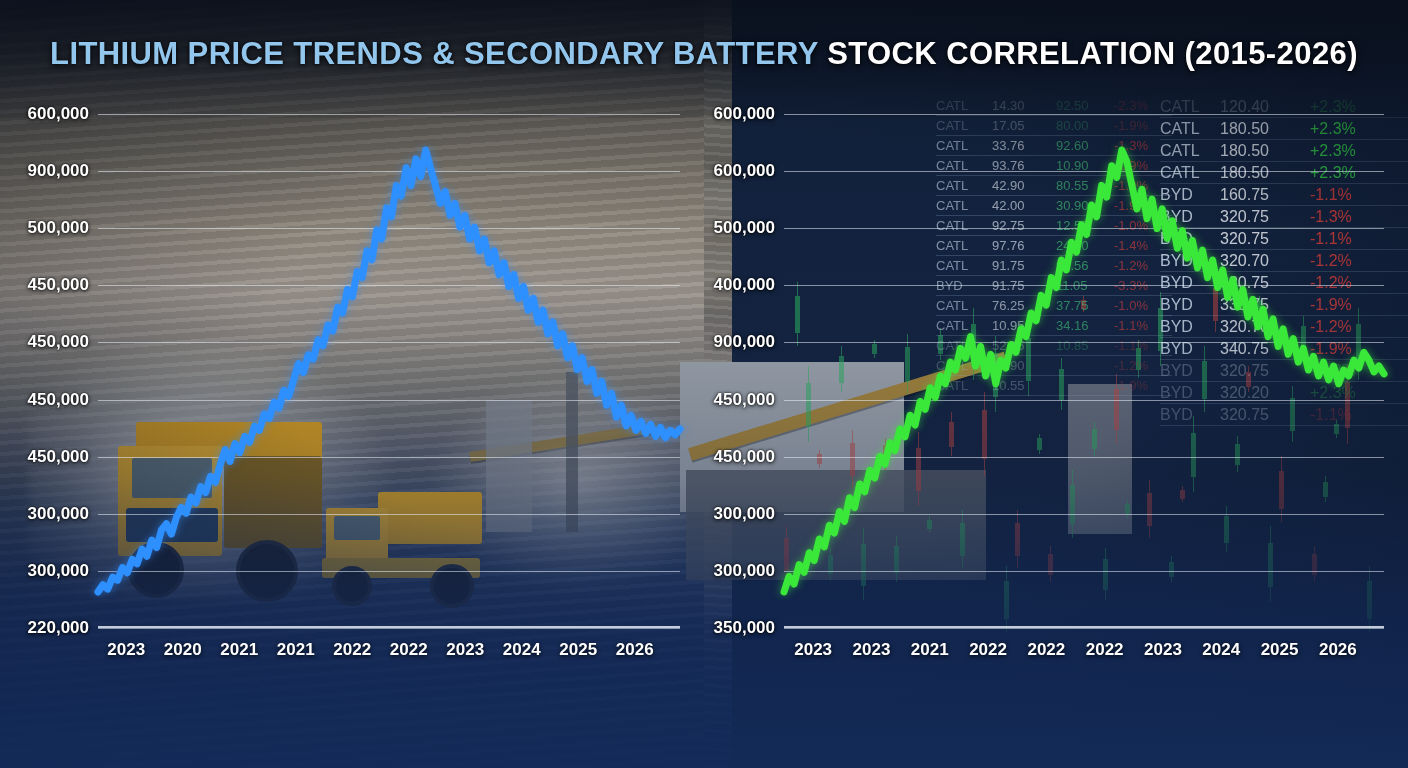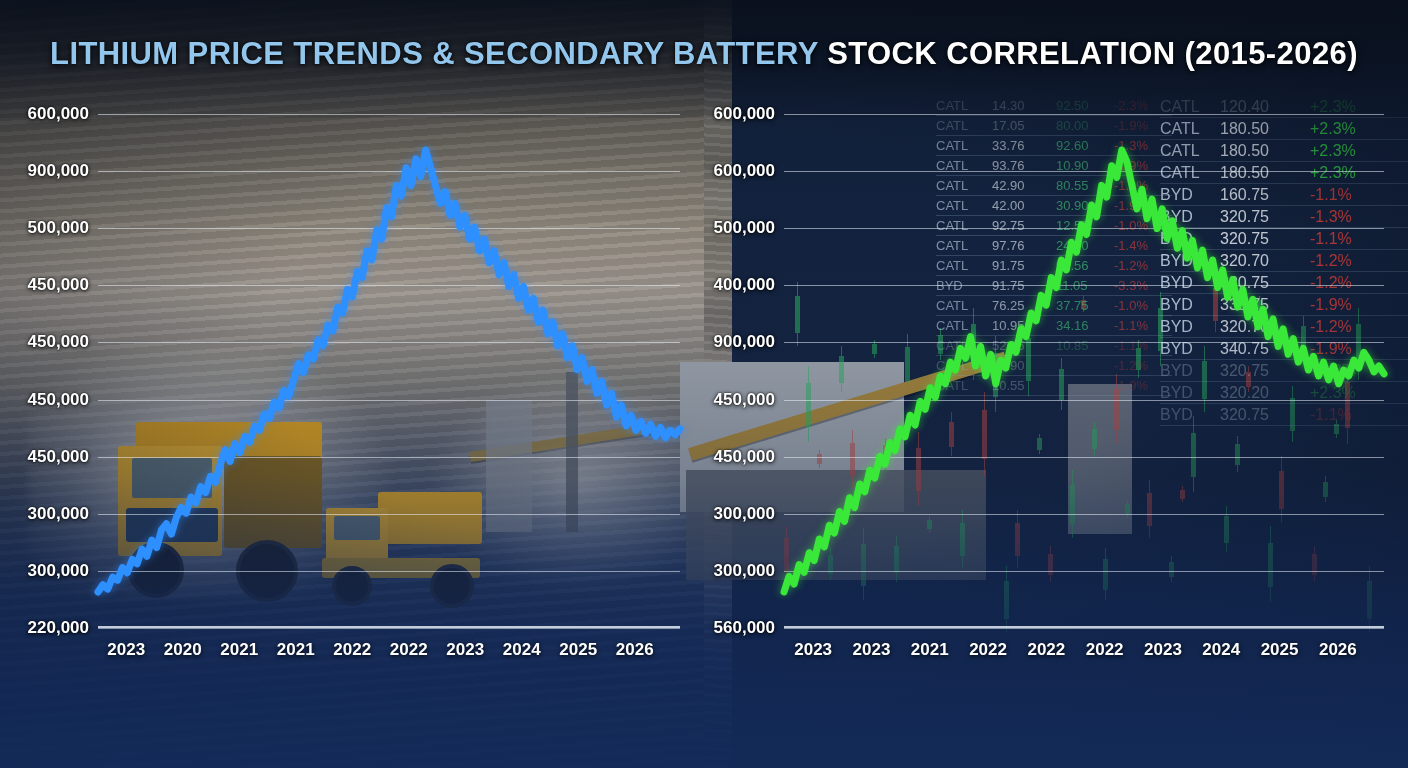--- a/index.html
+++ b/index.html
@@ -611,21 +611,21 @@
           <div class="ylab" style="top: 44.4444%;">900,000</div>
           <div class="gridline" style="top: 55.5556%;"></div>
           <div class="ylab" style="top: 55.5556%;">450,000</div>
           <div class="gridline" style="top: 66.6667%;"></div>
           <div class="ylab" style="top: 66.6667%;">450,000</div>
           <div class="gridline" style="top: 77.7778%;"></div>
           <div class="ylab" style="top: 77.7778%;">300,000</div>
           <div class="gridline" style="top: 88.8889%;"></div>
           <div class="ylab" style="top: 88.8889%;">300,000</div>
           <div class="gridline" style="top: 100%;"></div>
-          <div class="ylab" style="top: 100%;">560,000</div>
+          <div class="ylab" style="top: 100%;">350,000</div>
         </div>
       <svg class="series" viewBox="0 0 1000 1000" preserveAspectRatio="none">
         <polyline class="line-path" fill="none" stroke="#3ae83a" stroke-width="7" stroke-linejoin="round" stroke-linecap="round" vector-effect="non-scaling-stroke" points="0.0,930.0 8.4,899.4 16.8,914.7 25.2,876.5 33.6,891.8 42.0,853.6 50.4,868.8 58.8,826.8 67.2,842.1 75.6,800.0 84.0,815.3 92.4,773.3 100.8,792.4 109.2,746.5 117.6,765.6 126.1,719.8 134.5,735.1 142.9,693.0 151.3,708.3 159.7,666.3 168.1,681.6 176.5,639.5 184.9,654.8 193.3,612.8 201.7,628.0 210.1,586.0 218.5,605.1 226.9,559.2 235.3,574.5 243.7,532.5 252.1,551.6 260.5,509.6 268.9,524.8 277.3,482.8 285.7,498.1 294.1,456.0 302.5,475.2 310.9,433.1 319.3,490.4 327.7,452.2 336.1,509.6 344.5,467.5 352.9,524.8 361.3,479.0 369.7,494.3 378.2,448.4 386.6,463.7 395.0,417.8 403.4,433.1 411.8,387.2 420.2,402.5 428.6,352.8 437.0,372.0 445.4,318.4 453.8,337.6 462.2,284.0 470.6,303.2 479.0,249.6 487.4,268.8 495.8,215.2 504.2,234.4 512.6,177.0 521.0,200.0 529.4,138.8 537.8,161.7 546.2,100.6 554.6,123.5 563.0,70.0 571.4,92.9 579.8,138.8 588.2,184.7 596.6,146.4 605.0,203.8 613.4,165.6 621.8,222.9 630.3,184.7 638.7,242.0 647.1,207.6 655.5,261.1 663.9,226.7 672.3,280.2 680.7,245.8 689.1,299.3 697.5,264.9 705.9,318.4 714.3,284.0 722.7,337.6 731.1,303.2 739.5,356.7 747.9,322.3 756.3,375.8 764.7,341.4 773.1,394.9 781.5,360.5 789.9,414.0 798.3,379.6 806.7,433.1 815.1,398.7 823.5,452.2 831.9,417.8 840.3,467.5 848.7,436.9 857.1,482.8 865.5,456.0 873.9,498.1 882.4,471.3 890.8,509.6 899.2,482.8 907.6,517.2 916.0,490.4 924.4,524.8 932.8,498.1 941.2,509.6 949.6,479.0 958.0,494.3 966.4,463.7 974.8,479.0 983.2,501.9 991.6,490.4 1000.0,505.7" style="filter: drop-shadow(rgba(58, 232, 58, 0.533) 0px 0px 7px);"></polyline>
       </svg>
       <div class="axis-x"></div>
       <div class="xlabels">
           <div class="xlab" style="left: 5%;">2023</div>
           <div class="xlab" style="left: 15%;">2023</div>
           <div class="xlab" style="left: 25%;">2021</div>
           <div class="xlab" style="left: 35%;">2022</div>

